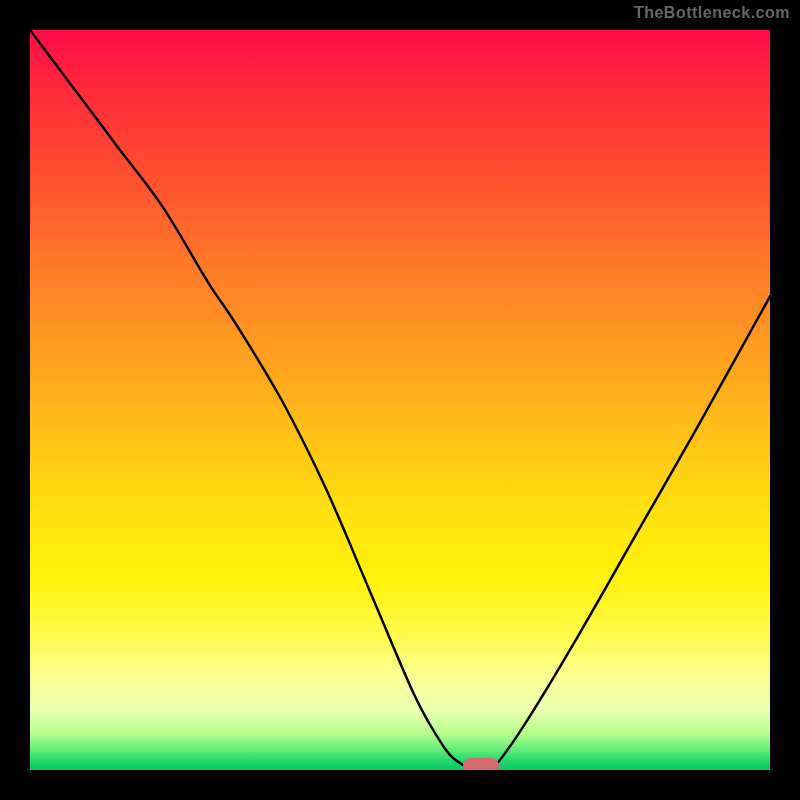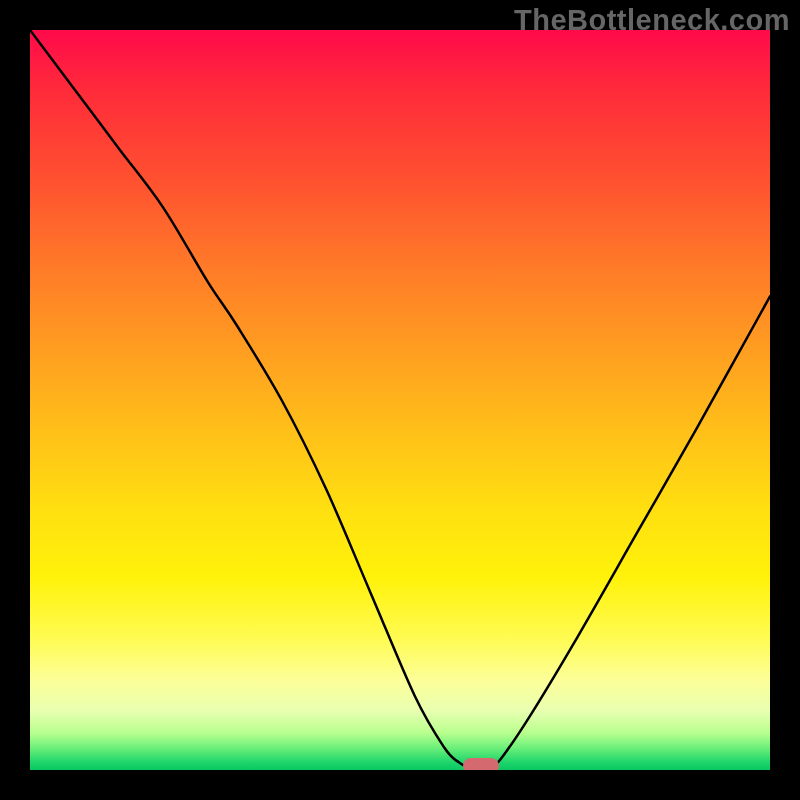--- a/index.html
+++ b/index.html
@@ -15,21 +15,21 @@
     position: relative;
     width: 800px;
     height: 800px;
     background: #000;
   }
   .watermark {
     position: absolute;
     top: 4px;
     right: 10px;
     color: #666;
-    font-size: 29px;
+    font-size: 16px;
     font-weight: 600;
     letter-spacing: 0.5px;
     z-index: 20;
   }
   .plot-area {
     position: absolute;
     left: 30px;
     top: 30px;
     width: 740px;
     height: 740px;

